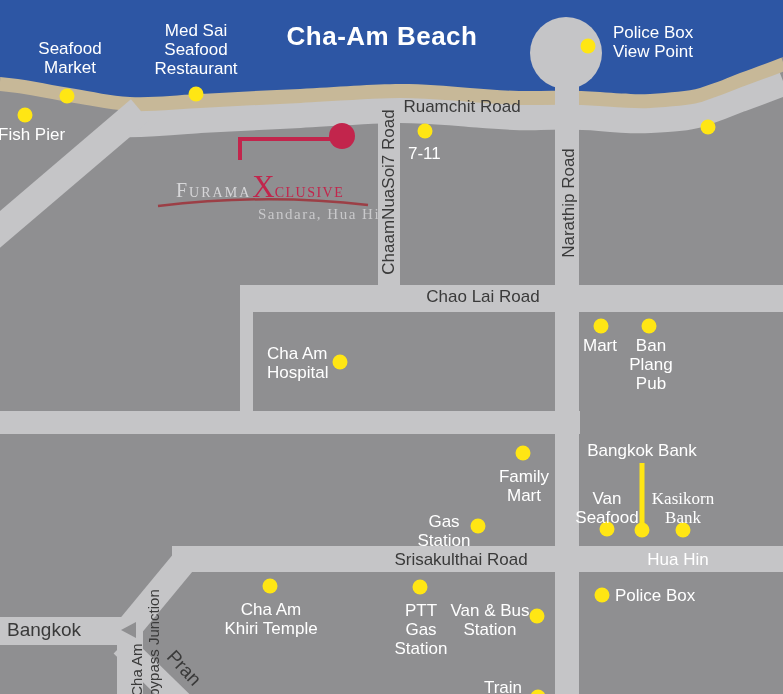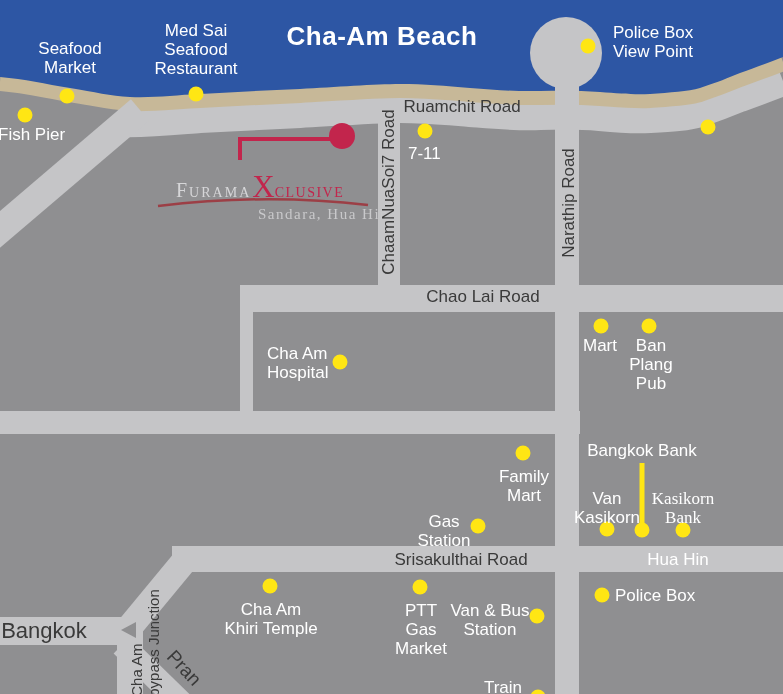--- a/index.html
+++ b/index.html
@@ -103,40 +103,40 @@
       <div class="dot" style="left: 340px; top: 362px;"></div>
       <div class="poi light" style="left: 267px; top: 344px;">Cha Am
 Hospital</div>
       <div class="dot" style="left: 642px; top: 530px;"></div>
       <div class="poi light" style="left: 642px; top: 441px; transform: translateX(-50%); text-align: right;">Bangkok Bank</div>
       <div class="dot" style="left: 523px; top: 453px;"></div>
       <div class="poi light" style="left: 524px; top: 467px; transform: translateX(-50%); text-align: center;">Family
 Mart</div>
       <div class="dot" style="left: 607px; top: 529px;"></div>
       <div class="poi light" style="left: 607px; top: 489px; transform: translateX(-50%); text-align: center;">Van
-Kasikorn</div>
+Seafood</div>
       <div class="dot" style="left: 683px; top: 530px;"></div>
       <div class="poi light" style="left: 683px; top: 489px; transform: translateX(-50%); text-align: center; font-family: Liberation Serif, serif;">Kasikorn
 Bank</div>
       <div class="dot" style="left: 478px; top: 526px;"></div>
       <div class="poi light" style="left: 444px; top: 512px; transform: translateX(-50%); text-align: center;">Gas
 Station</div>
       <div class="poi dark" style="left: 461px; top: 550px; transform: translateX(-50%); text-align: center;">Srisakulthai Road</div>
       <div class="poi light" style="left: 678px; top: 550px; transform: translateX(-50%); text-align: center;">Hua Hin</div>
-      <div class="poi dark" style="left: 44px; top: 619px; font-size: 22px; transform: translateX(-50%); text-align: center;">Bangkok</div>
+      <div class="poi dark" style="left: 44px; top: 619px; font-size: 19px; transform: translateX(-50%); text-align: center;">Bangkok</div>
       <div class="poi dark" style="left: 146px; top: 643px; font-size: 15px; transform: translate(-50%, -50%) rotate(-90deg); text-align: left; white-space: pre;">Cha Am
 bypass Junction</div>
       <div class="poi dark" style="left: 184px; top: 668px; font-size: 19px; transform: translate(-50%, -50%) rotate(47deg); text-align: left; white-space: pre;">Pran</div>
       <div class="dot" style="left: 270px; top: 586px;"></div>
       <div class="poi light" style="left: 271px; top: 600px; transform: translateX(-50%); text-align: center;">Cha Am
 Khiri Temple</div>
       <div class="dot" style="left: 420px; top: 587px;"></div>
       <div class="poi light" style="left: 421px; top: 601px; transform: translateX(-50%); text-align: center;">PTT
 Gas
-Market</div>
+Station</div>
       <div class="dot" style="left: 537px; top: 616px;"></div>
       <div class="poi light" style="left: 490px; top: 601px; transform: translateX(-50%); text-align: center;">Van &amp; Bus
 Station</div>
       <div class="dot" style="left: 602px; top: 595px;"></div>
       <div class="poi light" style="left: 615px; top: 586px;">Police Box</div>
       <div class="dot" style="left: 538px; top: 697px;"></div>
       <div class="poi light" style="left: 503px; top: 678px; transform: translateX(-50%); text-align: center;">Train</div>
     </div>
 </div>
 

